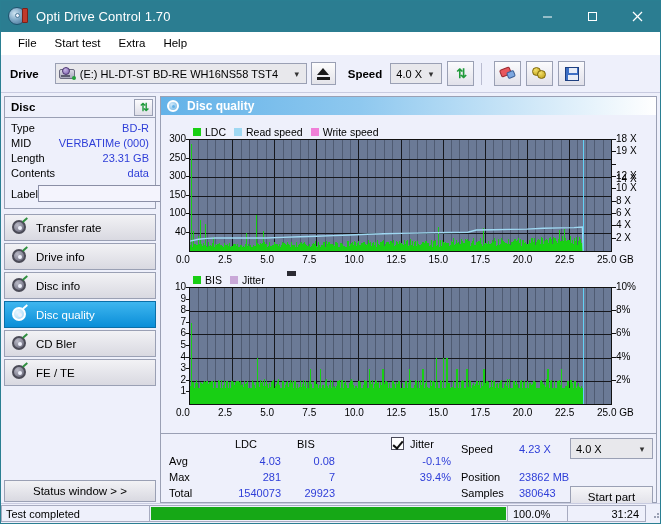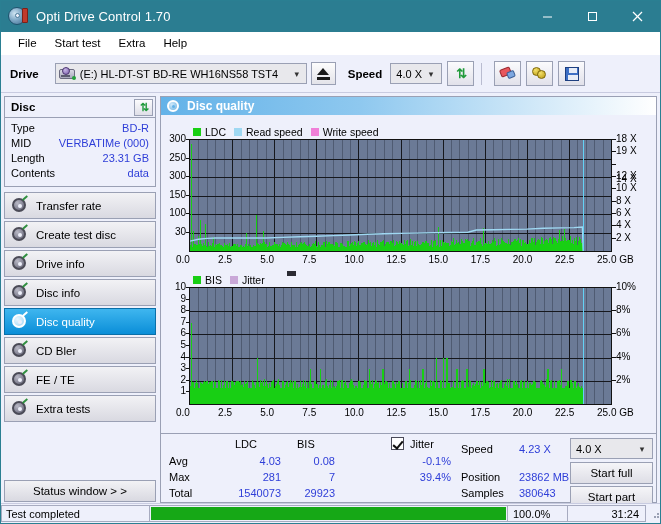--- a/index.html
+++ b/index.html
@@ -371,37 +371,37 @@
             <span class="v">VERBATIMe (000)</span>
           </div>
           <div class="drow">
             <span class="k">Length</span>
             <span class="v">23.31 GB</span>
           </div>
           <div class="drow">
             <span class="k">Contents</span>
             <span class="v">data</span>
           </div>
+          <div class="label-row">
+            <span class="k">Label</span>
+            <input class="label-input" type="text" value="" style="">
+            <div class="cd-btn">
+              <span class="cd-disc"></span>
+            </div>
+          </div>
         </div>
       </div>
 
       <div class="navlist">
         <div class="navbtn">
           <span class="navico">
               <span class="ring"></span>
               <span class="tick"></span>
             </span>
           <span>Transfer rate</span>
-        </div>
-        <div class="navbtn">
-          <span class="navico">
-              <span class="ring"></span>
-              <span class="tick"></span>
-            </span>
-          <span>Create test disc</span>
         </div>
         <div class="navbtn">
           <span class="navico">
               <span class="ring"></span>
               <span class="tick"></span>
             </span>
           <span>Drive info</span>
         </div>
         <div class="navbtn">
           <span class="navico">
@@ -423,27 +423,20 @@
               <span class="tick"></span>
             </span>
           <span>CD Bler</span>
         </div>
         <div class="navbtn">
           <span class="navico">
               <span class="ring"></span>
               <span class="tick"></span>
             </span>
           <span>FE / TE</span>
-        </div>
-        <div class="navbtn">
-          <span class="navico">
-              <span class="ring"></span>
-              <span class="tick"></span>
-            </span>
-          <span>Extra tests</span>
         </div>
       </div>
 
       <div class="sb-spacer"></div>
       <div class="statuswin">
         <span>Status window &gt; &gt;</span>
       </div>
     </div>
 
     <div class="content">
@@ -1022,21 +1015,21 @@
           <div class="axis-lbl" style="right: 470px; top: 18px; text-align: right;">300</div>
           <div style="position: absolute; left: 25px; top: 24px; width: 3px; height: 1px; background: rgb(17, 17, 17);"></div>
           <div class="axis-lbl" style="right: 470px; top: 36.5px; text-align: right;">250</div>
           <div style="position: absolute; left: 25px; top: 42.5px; width: 3px; height: 1px; background: rgb(17, 17, 17);"></div>
           <div class="axis-lbl" style="right: 470px; top: 55px; text-align: right;">300</div>
           <div style="position: absolute; left: 25px; top: 61px; width: 3px; height: 1px; background: rgb(17, 17, 17);"></div>
           <div class="axis-lbl" style="right: 470px; top: 73.5px; text-align: right;">150</div>
           <div style="position: absolute; left: 25px; top: 79.5px; width: 3px; height: 1px; background: rgb(17, 17, 17);"></div>
           <div class="axis-lbl" style="right: 470px; top: 92px; text-align: right;">100</div>
           <div style="position: absolute; left: 25px; top: 98px; width: 3px; height: 1px; background: rgb(17, 17, 17);"></div>
-          <div class="axis-lbl" style="right: 470px; top: 110.5px; text-align: right;">30</div>
+          <div class="axis-lbl" style="right: 470px; top: 110.5px; text-align: right;">40</div>
           <div style="position: absolute; left: 25px; top: 116.5px; width: 3px; height: 1px; background: rgb(17, 17, 17);"></div>
           <div class="axis-lbl" style="left: 455px; top: 18px;">18 X</div>
           <div style="position: absolute; left: 451px; top: 24px; width: 4px; height: 1px; background: rgb(17, 17, 17);"></div>
           <div class="axis-lbl" style="left: 455px; top: 30.3px;">19 X</div>
           <div style="position: absolute; left: 451px; top: 36.3px; width: 4px; height: 1px; background: rgb(17, 17, 17);"></div>
           <div class="axis-lbl" style="left: 455px; top: 58px; text-align: right;">14 X</div>
           <div style="position: absolute; left: 451px; top: 48.7px; width: 4px; height: 1px; background: rgb(17, 17, 17);"></div>
           <div class="axis-lbl" style="left: 455px; top: 55px;">12 X</div>
           <div style="position: absolute; left: 451px; top: 61px; width: 4px; height: 1px; background: rgb(17, 17, 17);"></div>
           <div class="axis-lbl" style="left: 455px; top: 67.3px;">10 X</div>
@@ -1719,23 +1712,20 @@
         <div class="st v" style="left:358px;top:9px;">4.23 X</div>
         <div class="st" style="left:300px;top:37px;">Position</div>
         <div class="st v" style="left:358px;top:37px;">23862 MB</div>
         <div class="st" style="left:300px;top:53px;">Samples</div>
         <div class="st v" style="left:358px;top:53px;">380643</div>
 
         <div class="sp-combo" style="left:409px;top:4px;">
           <span>4.0 X</span>
           <span class="chev">▾</span>
         </div>
-        <div class="act-btn" style="left:409px;top:28px;">
-          <span>Start full</span>
-        </div>
         <div class="act-btn" style="left:409px;top:52px;">
           <span>Start part</span>
         </div>
       </div>
     </div>
   </div>
 
   <div class="statusbar">
     <div class="sb-cell sb-text">Test completed</div>
     <div class="sb-cell sb-prog">

